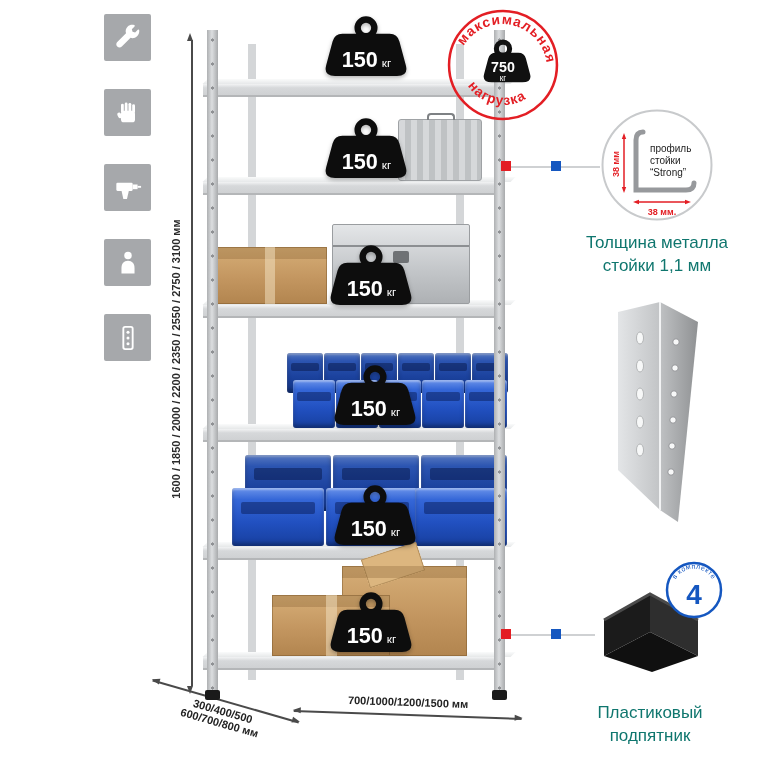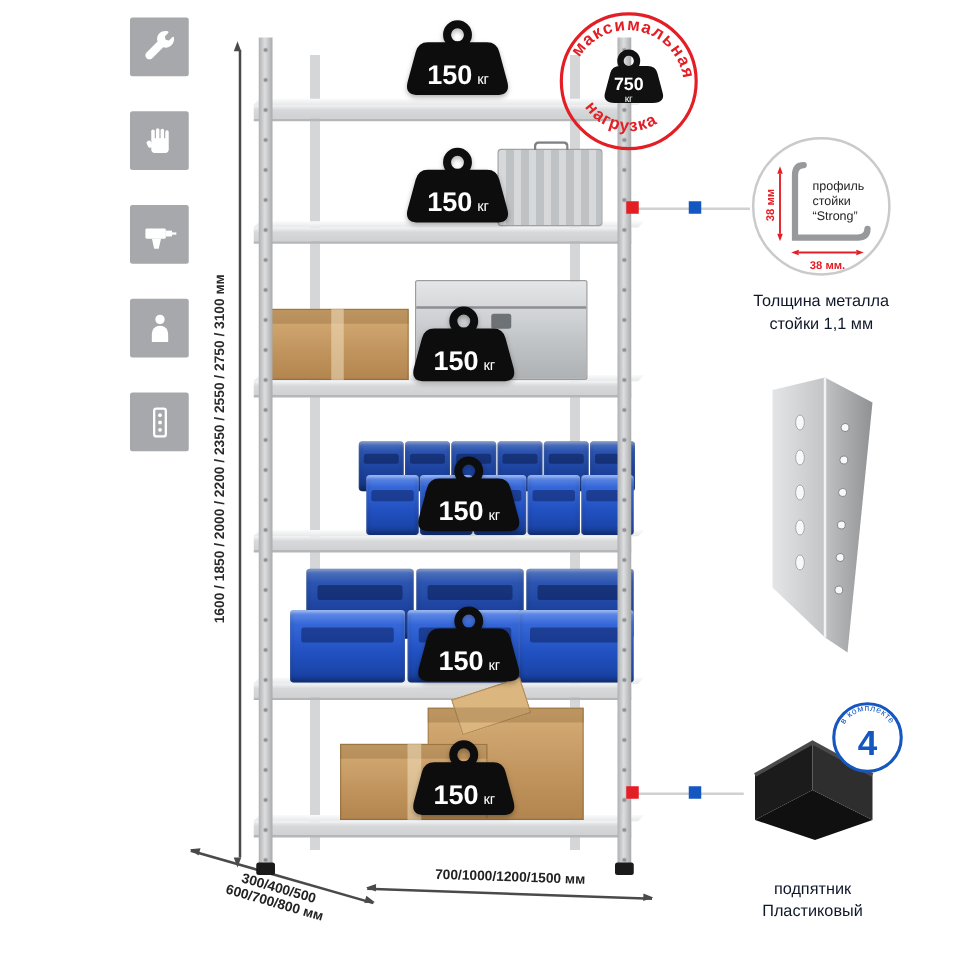--- a/index.html
+++ b/index.html
@@ -64,21 +64,21 @@
   .stamp-num{font-family:"Liberation Sans",sans-serif;font-weight:bold;font-size:14px;fill:#fff}
   .stamp-unit{font-family:"Liberation Sans",sans-serif;font-size:8px;fill:#fff}
 
   
   .conn-line{position:absolute;height:2px;background:#cfd1d3;z-index:6}
   .sq{position:absolute;width:10px;height:10px;z-index:7}
   .sq-red{background:#e31e24}
   .sq-blue{background:#1557c0}
 
   
-  .detail-caption{position:absolute;text-align:center;font-size:13px;line-height:1.35;color:#0f172a}
+  .detail-caption{position:absolute;text-align:center;font-size:17px;line-height:1.35;color:#0f766e}
   .circ-label{font-family:"Liberation Sans",sans-serif;font-size:10px;fill:#222}
   .red-dim{font-family:"Liberation Sans",sans-serif;font-size:9px;font-weight:bold;fill:#e31e24}
   .badge-arc{font-family:"Liberation Sans",sans-serif;font-size:7px;fill:#1557c0;letter-spacing:.5px}
   .badge-num{font-family:"Liberation Sans",sans-serif;font-weight:bold;font-size:28px;fill:#1557c0}
 
   
   .dim-label{font-size:11px;font-weight:bold;color:#222;text-align:center;white-space:nowrap}
   .hline{position:relative;height:1.5px;background:#4a4a4a}
   .arrow-l{position:absolute;left:-1px;top:-3px;border-top:3.5px solid transparent;border-bottom:3.5px solid transparent;border-right:8px solid #4a4a4a}
   .arrow-r{position:absolute;right:-1px;top:-3px;border-top:3.5px solid transparent;border-bottom:3.5px solid transparent;border-left:8px solid #4a4a4a}
@@ -350,22 +350,22 @@
     <svg viewBox="0 0 60 60" width="60" height="60">
       <defs>
           <path id="badgeArc" d="M10,36 A21,21 0 1 1 50,36"></path>
         </defs>
       <circle cx="30" cy="30" r="27" fill="#fff" stroke="#1557c0" stroke-width="2.5"></circle>
       <text class="badge-arc"><textPath href="#badgeArc" startOffset="50%" text-anchor="middle">в комплекте</textPath></text>
       <text class="badge-num" x="30" y="44" text-anchor="middle">4</text>
     </svg>
   </div>
   <div class="detail-caption" style="left:580px;top:702px;width:140px">
+    <div>Пластиковый</div>
     <div>подпятник</div>
-    <div>Пластиковый</div>
   </div>
 
   <div class="wdim">
     <div class="dim-label">700/1000/1200/1500 мм</div>
     <div class="hline" style="margin-top:6px">
       <span class="arrow-l"></span>
       <span class="arrow-r"></span>
     </div>
   </div>
 

